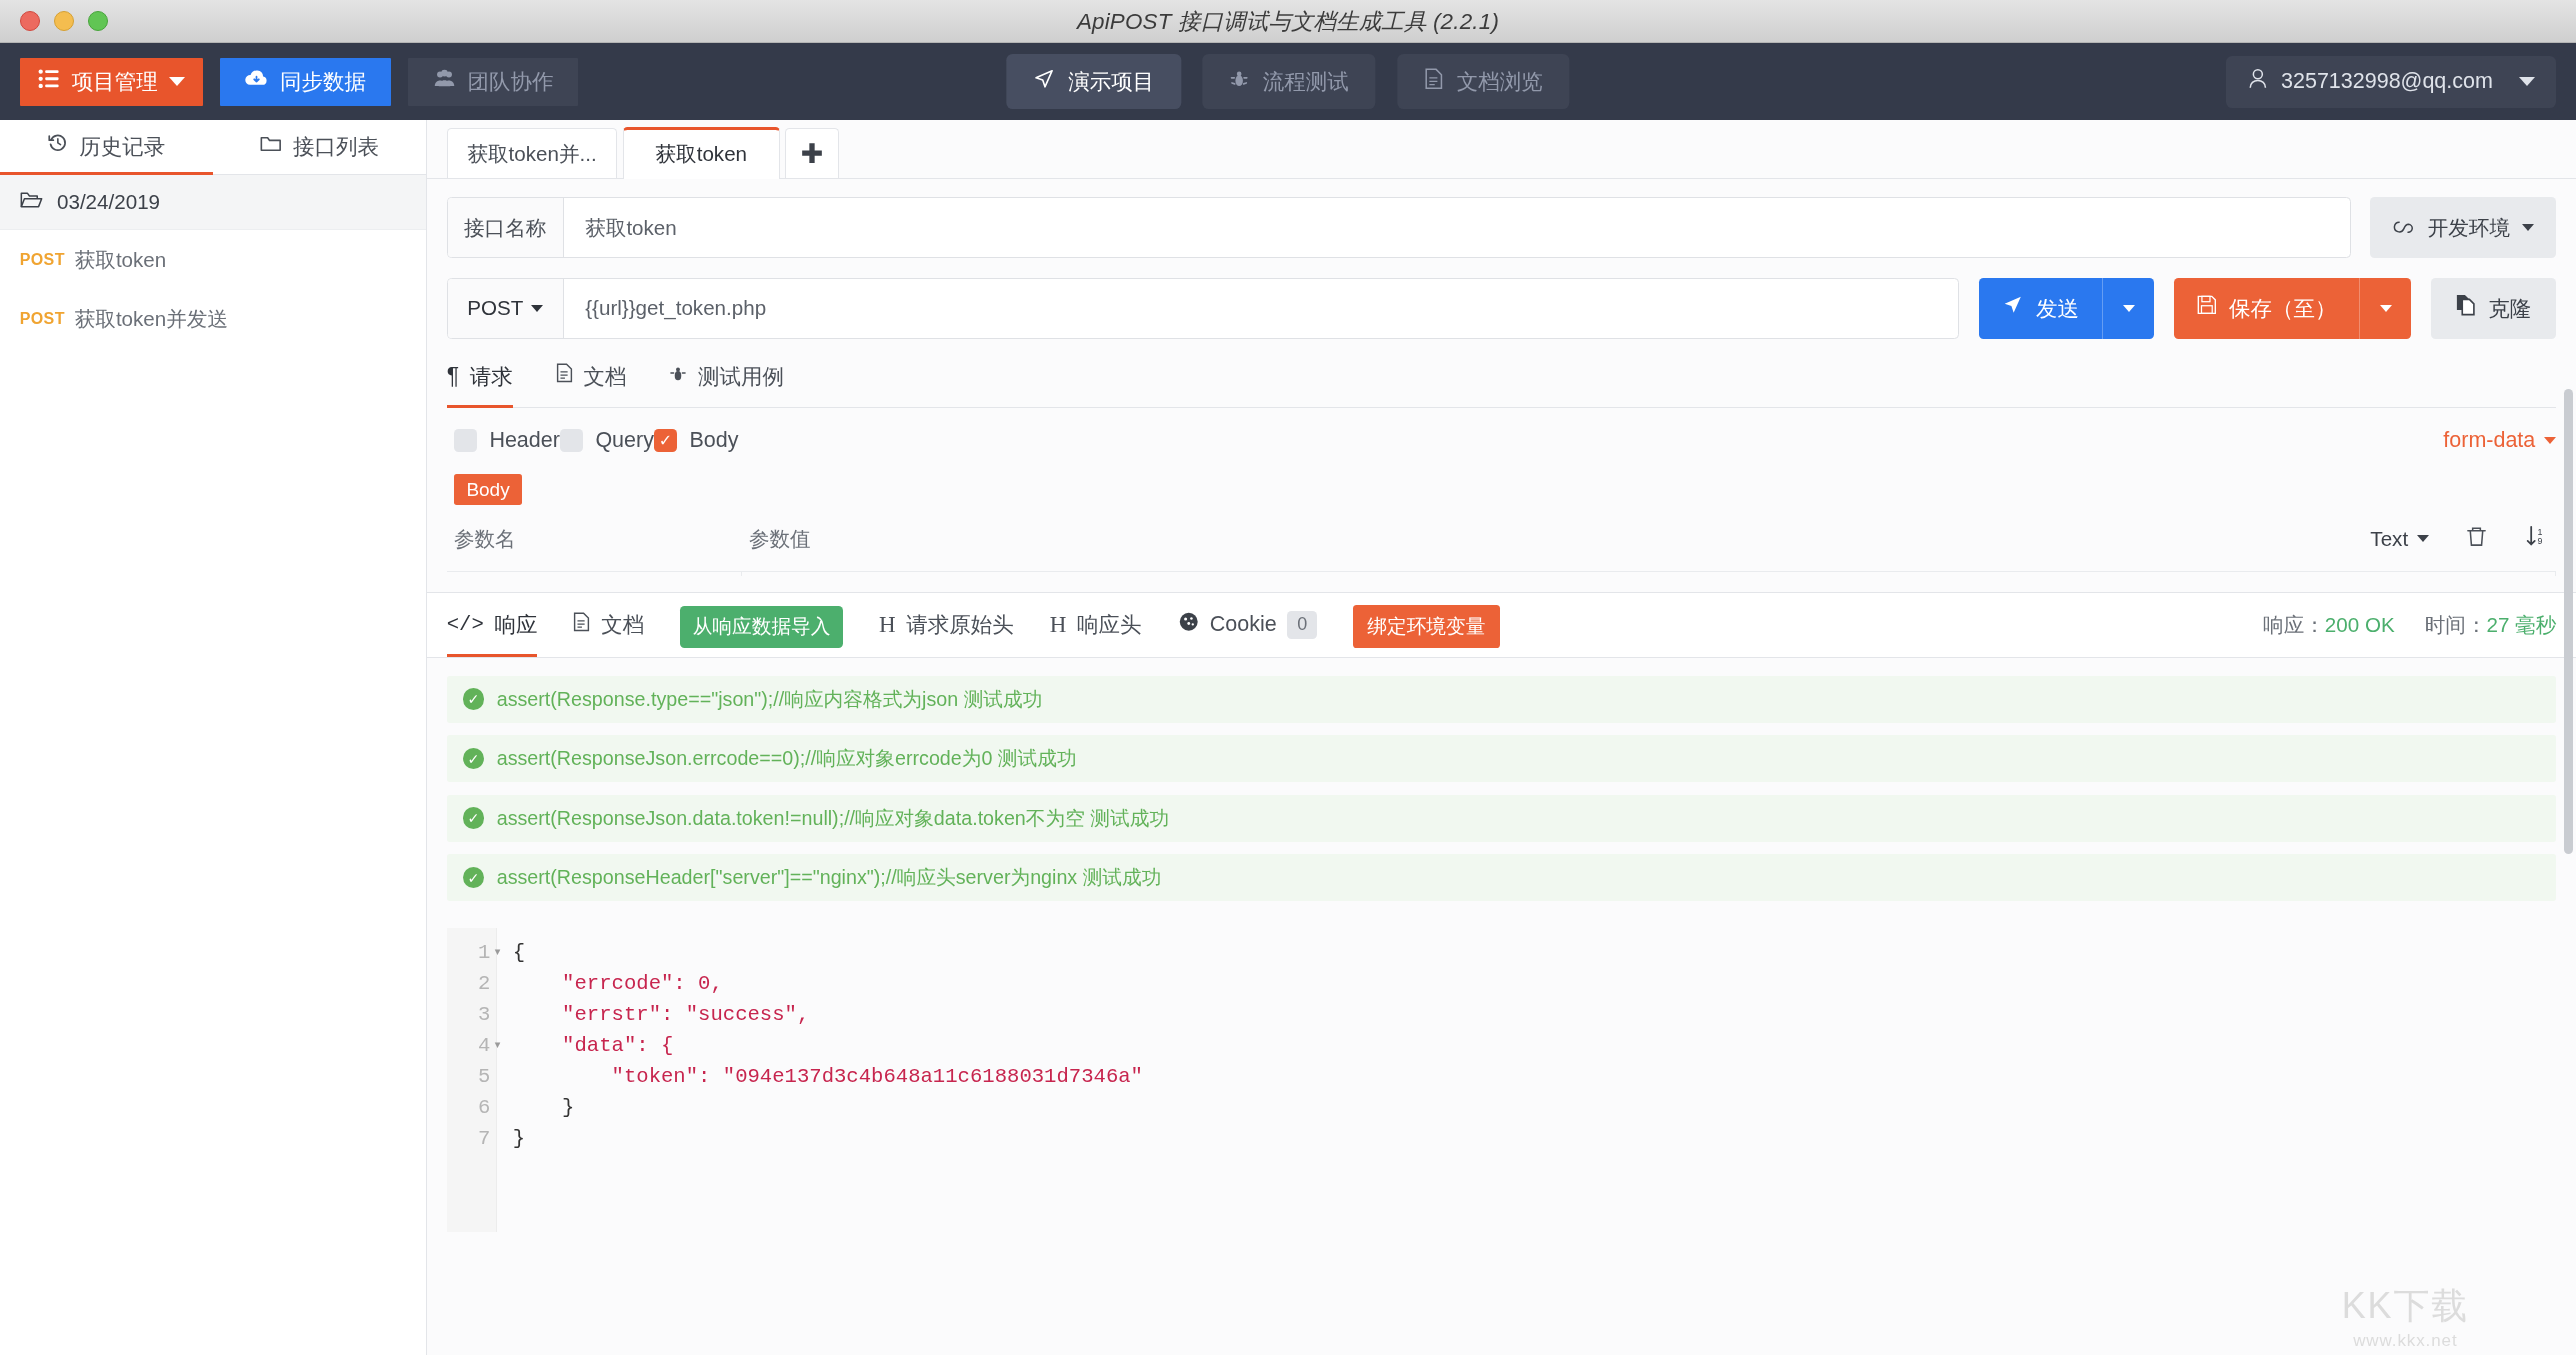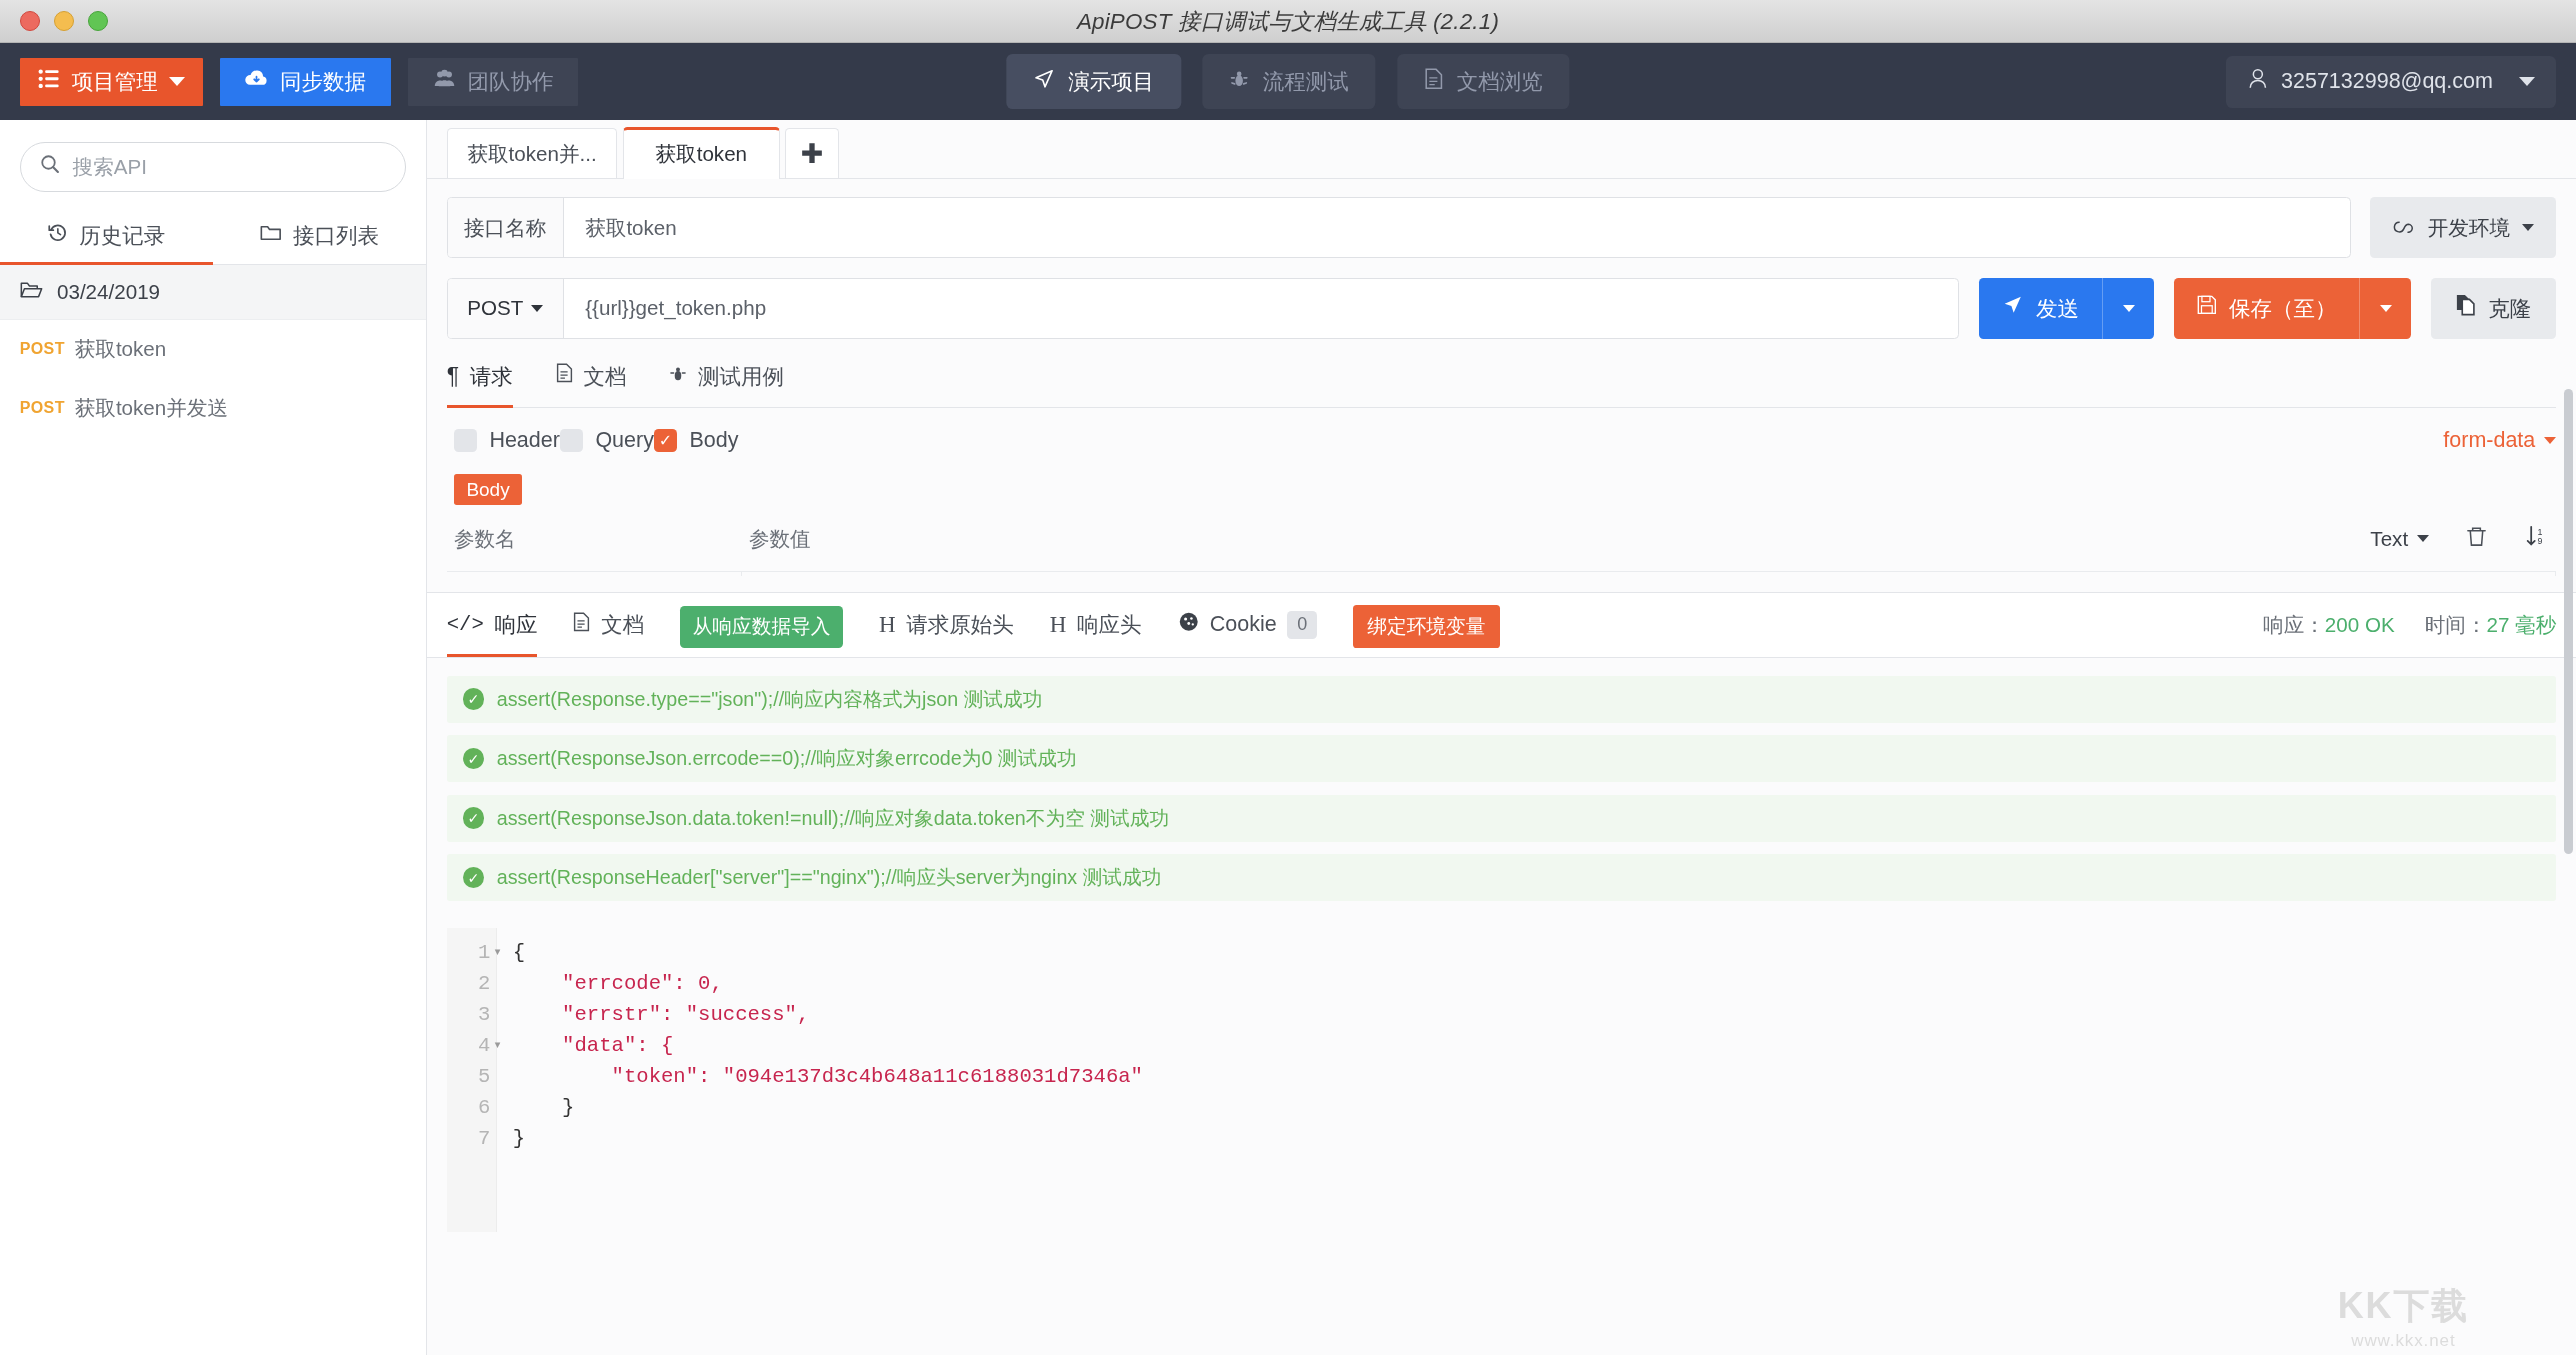--- a/index.html
+++ b/index.html
@@ -207,21 +207,21 @@
   .gutter .ln { position: relative; }
   .gutter .ln span.fold { position: absolute; right: -11.6px; color: #9a9a9a; font-size: 14.3px; }
   .code { flex: 1; padding: 9px 0 0 16px; line-height: 31px; color: #333; white-space: pre; }
   .k { color: #c7254e; } .p { color: #333; }
 
   .scrollbar { position: absolute; right: 2.7px; top: 269px; width: 9px;
                height: 465px; background: #c9ccd1; border-radius: 5.4px; }
 
   .watermark { position: absolute; right: 107px; bottom: 3.6px;
                text-align: center; color: #dcdcdc; user-select: none; }
-  .watermark .big { font-size: 36px; font-weight: bold; letter-spacing: 1.8px; }
+  .watermark .big { font-size: 36px; font-weight: normal; letter-spacing: 1.8px; }
   .watermark .small { font-size: 17px; letter-spacing: 0.9px; }
 </style>
 </head>
 <body>
 
 <div class="titlebar">
   <div class="traffic">
     <div class="dot red"></div>
     <div class="dot yellow"></div>
     <div class="dot green"></div>
@@ -319,31 +319,20 @@
         </svg>
     </span>
     <span>3257132998@qq.com</span>
     <span class="caret" style="margin-left:12.5px"></span>
   </div>
 </div>
 
 <div class="workspace">
 
   <div class="sidebar">
-    <div class="searchwrap">
-      <div class="searchbox">
-        <span>
-          <svg width="19.7" height="19.7" viewBox="0 0 22 22">
-              <circle cx="9.5" cy="9.5" r="7" fill="none" stroke="#6b7078" stroke-width="2"></circle>
-              <path d="M14.8 14.8 20 20" stroke="#6b7078" stroke-width="2.4" stroke-linecap="round"></path>
-            </svg>
-        </span>
-        <span>搜索API</span>
-      </div>
-    </div>
 
     <div class="sidetabs">
       <div class="sidetab active">
         <span>
           <svg width="19.7" height="19.7" viewBox="0 0 22 22">
               <path d="M3.5 7.5A8.2 8.2 0 1 1 2.9 12.6" fill="none" stroke="#4b5058" stroke-width="1.9" stroke-linecap="round"></path>
               <path d="M1.4 3.4v4.6h4.6" fill="none" stroke="#4b5058" stroke-width="1.9" stroke-linecap="round" stroke-linejoin="round"></path>
               <path d="M11 6.6V11l3 2" fill="none" stroke="#4b5058" stroke-width="1.8" stroke-linecap="round"></path>
             </svg>
         </span>

